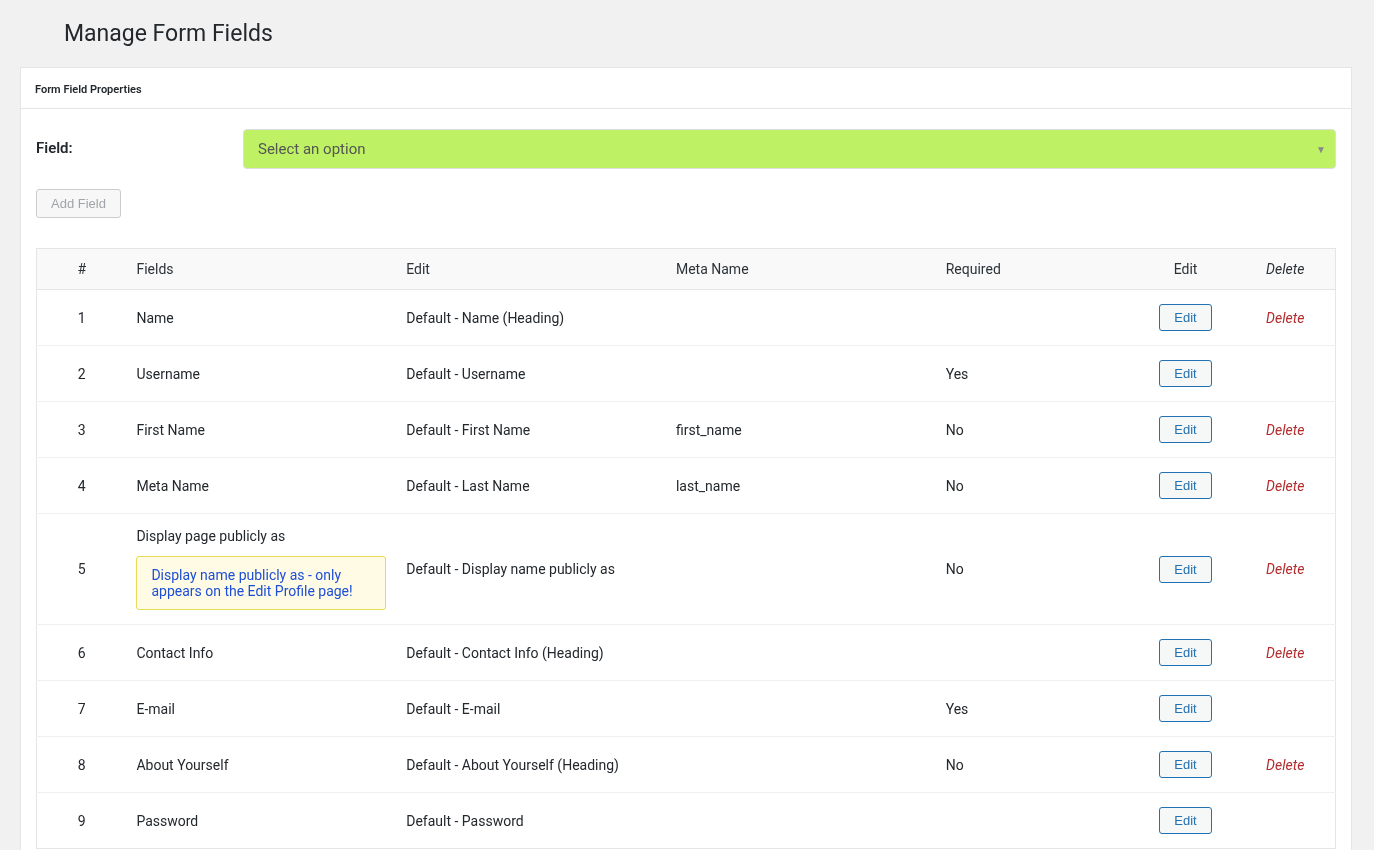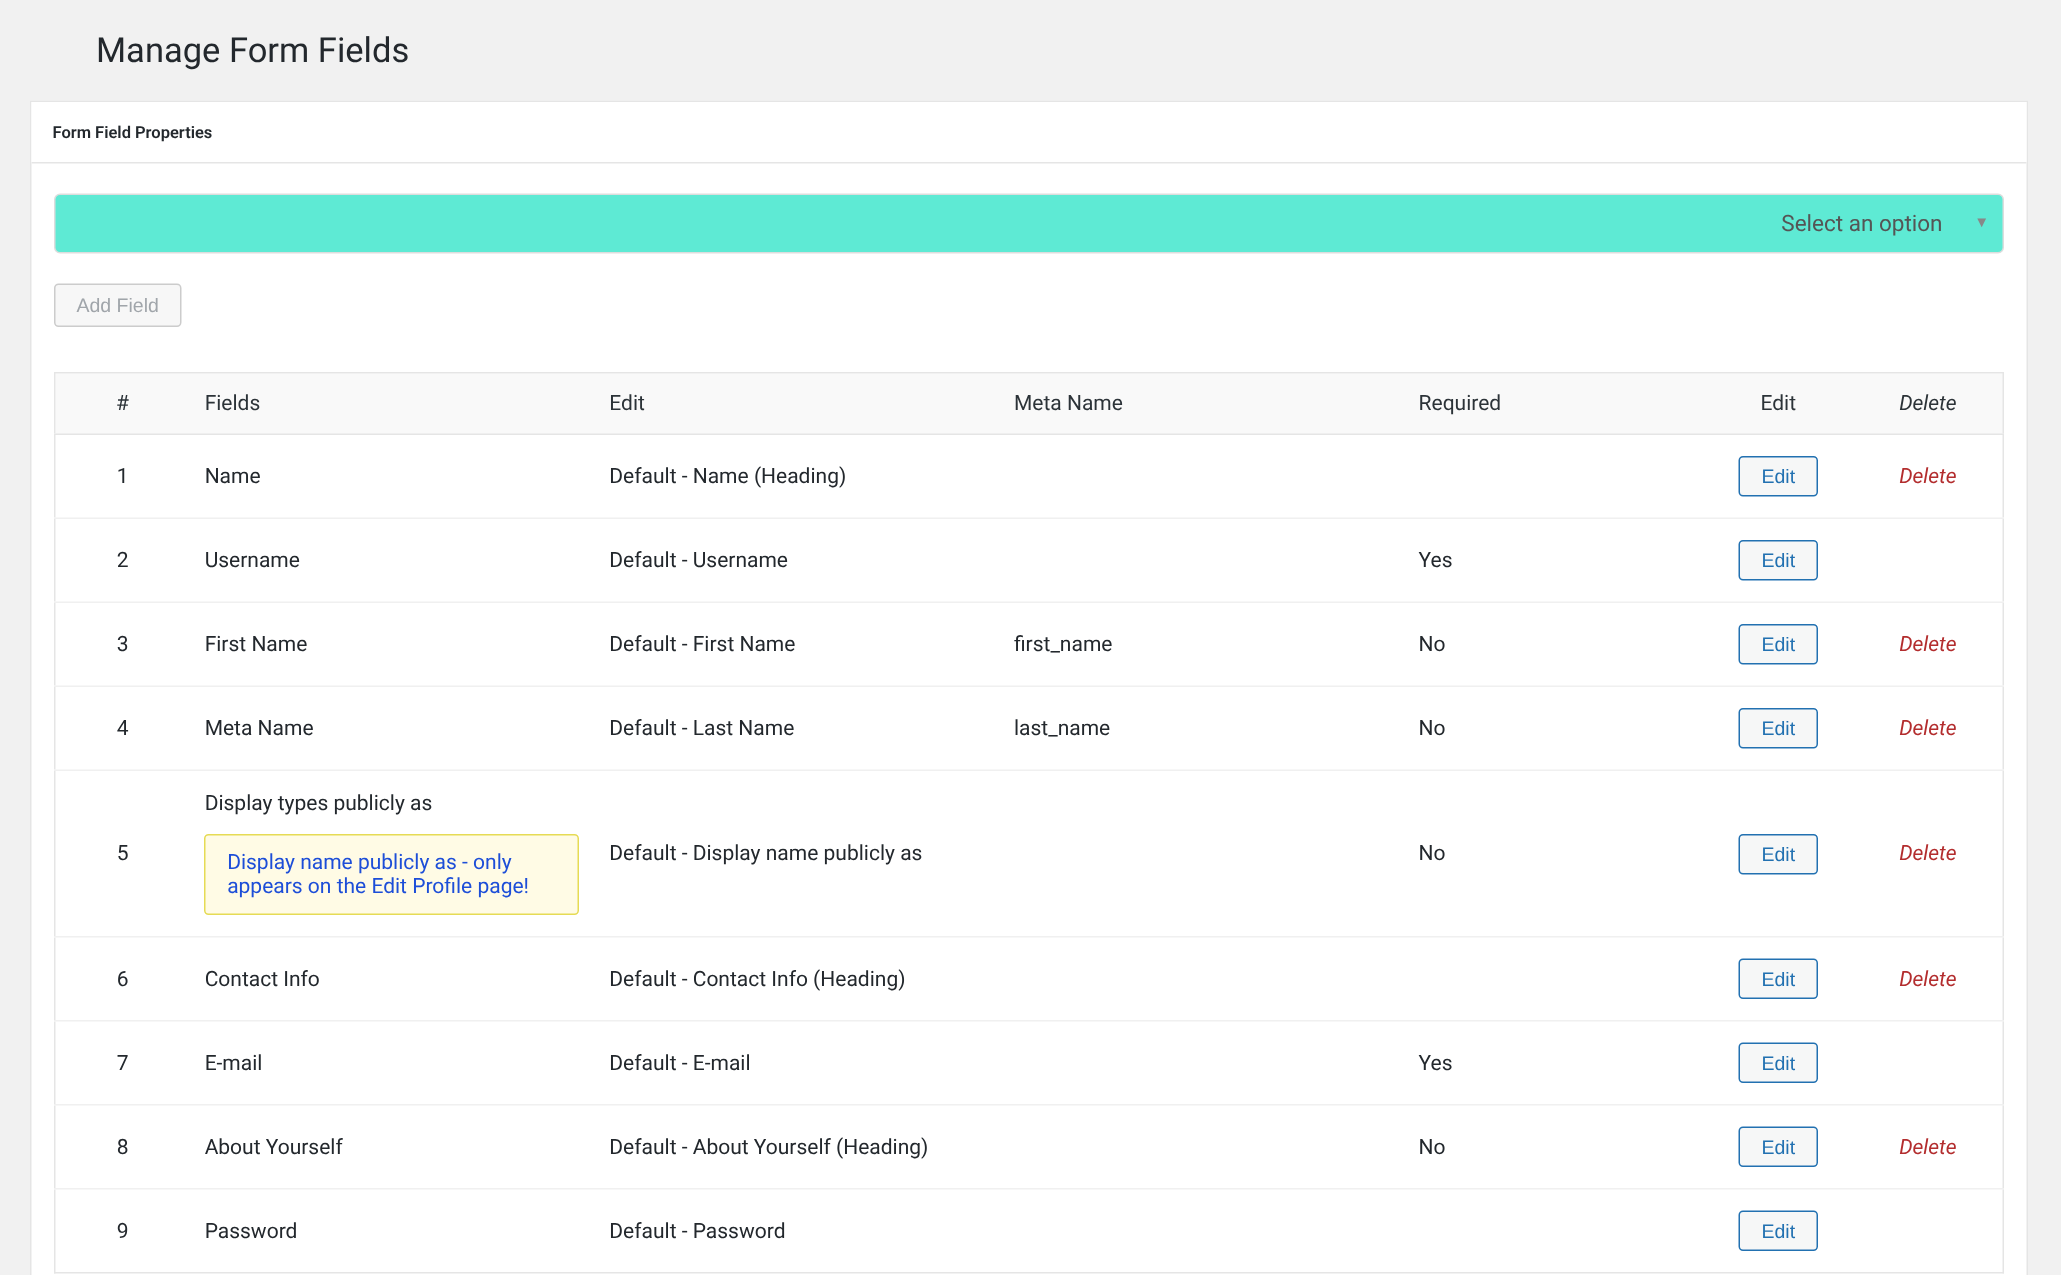--- a/index.html
+++ b/index.html
@@ -58,27 +58,26 @@
       flex: 1;
     }
     .select-field {
       width: 100%;
       height: 40px;
       border: 1px solid #ddd;
       border-radius: 4px;
       padding: 0 40px 0 14px;
       font-size: 15px;
       color: #555;
-      background: #5eead4;
+      background: #bef264;
       appearance: none;
       position: relative;
       display: flex;
       align-items: center;
       cursor: pointer;
-      justify-content: flex-end;
     }
     .select-wrapper {
       position: relative;
     }
     .select-arrow {
       position: absolute;
       right: 10px;
       top: 50%;
       transform: translateY(-50%);
       pointer-events: none;
@@ -185,20 +184,21 @@
 
 <div class="page-container">
   <h1 class="page-title">Manage Form Fields</h1>
 
   <div class="panel">
     <div class="panel-header">
       <span class="panel-header-title">Form Field Properties</span>
     </div>
     <div class="panel-body">
       <div class="field-row">
+        <div class="field-label">Field:</div>
         <div class="field-input-wrap">
           <div class="select-wrapper">
             <div class="select-field">
               <span>Select an option</span>
             </div>
             <span class="select-arrow">▼</span>
           </div>
         </div>
       </div>
       <button class="add-field-button">Add Field</button>
@@ -249,21 +249,21 @@
               <td class="col-type">Default - Last Name</td>
               <td class="col-meta">last_name</td>
               <td class="col-required">No</td>
               <td class="col-edit"><button class="edit-button">Edit</button></td>
               <td class="col-delete"><a class="delete-link">Delete</a></td>
             </tr>
             <tr>
               <td class="col-index">5</td>
               <td class="col-title">
                 <div class="title-cell-content">
-                  <span>Display types publicly as</span>
+                  <span>Display page publicly as</span>
                   <div class="notice-box">Display name publicly as - only appears on the Edit Profile page!</div>
                 </div>
               </td>
               <td class="col-type">Default - Display name publicly as</td>
               <td class="col-meta"></td>
               <td class="col-required">No</td>
               <td class="col-edit"><button class="edit-button">Edit</button></td>
               <td class="col-delete"><a class="delete-link">Delete</a></td>
             </tr>
             <tr>

